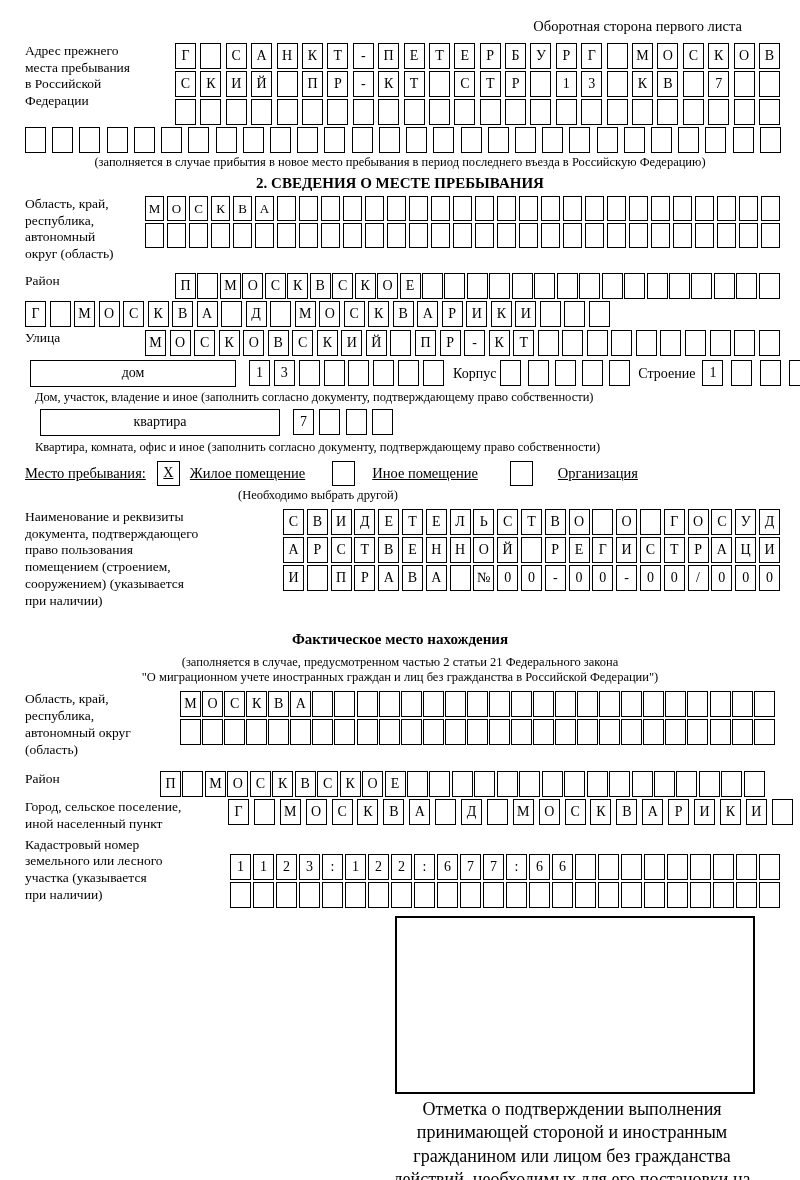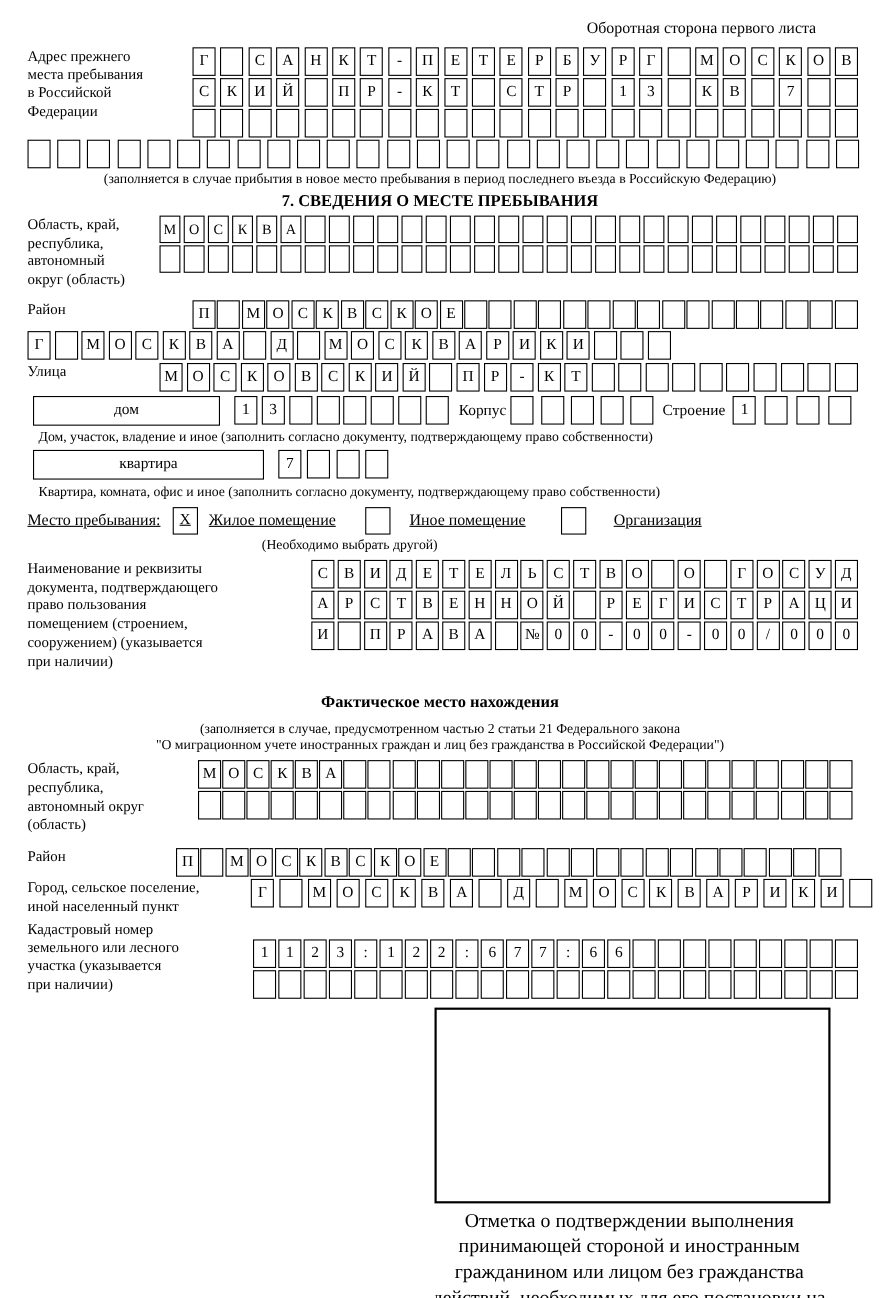--- a/index.html
+++ b/index.html
@@ -190,21 +190,21 @@
     <div class="cell"></div>
     <div class="cell"></div>
     <div class="cell"></div>
     <div class="cell"></div>
     <div class="cell"></div>
     <div class="cell"></div>
     <div class="cell"></div>
   </div>
 <div class="caption caption-center" style="margin-top:2px;">(заполняется в случае прибытия в новое место пребывания в период последнего въезда в Российскую Федерацию)</div>
 
-<div class="sec-header" style="margin-top:5px;">7. СВЕДЕНИЯ О МЕСТЕ ПРЕБЫВАНИЯ</div>
+<div class="sec-header" style="margin-top:5px;">2. СВЕДЕНИЯ О МЕСТЕ ПРЕБЫВАНИЯ</div>
 
 <div class="frow" style="margin-top:4px;">
   <div class="flabel lab120">Область, край,
 республика,
 автономный
 округ (область)</div>
   <div class="rows">
     <div class="cells w635">
         <div class="cell sm">М</div>
         <div class="cell sm">О</div>
@@ -358,21 +358,21 @@
       <div class="cell"></div>
       <div class="cell"></div>
       <div class="cell"></div>
       <div class="cell"></div>
       <div class="cell"></div>
       <div class="cell"></div>
     </div>
 </div>
 
 <div class="frow" style="margin-top:2px; align-items:center;">
-  <div class="bigbox" style="width:170px; margin-left:5px;">дом</div>
+  <div class="bigbox" style="width:206px; margin-left:5px;">дом</div>
   <div class="cells w195" style="margin-left:13px; margin-bottom:0;">
       <div class="cell">1</div>
       <div class="cell">3</div>
       <div class="cell"></div>
       <div class="cell"></div>
       <div class="cell"></div>
       <div class="cell"></div>
       <div class="cell"></div>
       <div class="cell"></div>
     </div>
@@ -388,21 +388,21 @@
   <div class="cells w108" style="margin-left:7px; margin-bottom:0;">
       <div class="cell">1</div>
       <div class="cell"></div>
       <div class="cell"></div>
       <div class="cell"></div>
     </div>
 </div>
 <div class="caption" style="margin-left:35px; margin-top:3px;">Дом, участок, владение и иное (заполнить согласно документу, подтверждающему право собственности)</div>
 
 <div class="frow" style="margin-top:4px; align-items:center;">
-  <div class="bigbox" style="width:210px; margin-left:5px;">квартира</div>
+  <div class="bigbox" style="width:240px; margin-left:15px;">квартира</div>
   <div class="cells w100c" style="margin-left:13px; margin-bottom:0;">
       <div class="cell">7</div>
       <div class="cell"></div>
       <div class="cell"></div>
       <div class="cell"></div>
     </div>
 </div>
 <div class="caption" style="margin-left:35px; margin-top:4px;">Квартира, комната, офис и иное (заполнить согласно документу, подтверждающему право собственности)</div>
 
 <div class="cb-row" style="margin-top:6px;text-decoration:underline;">

